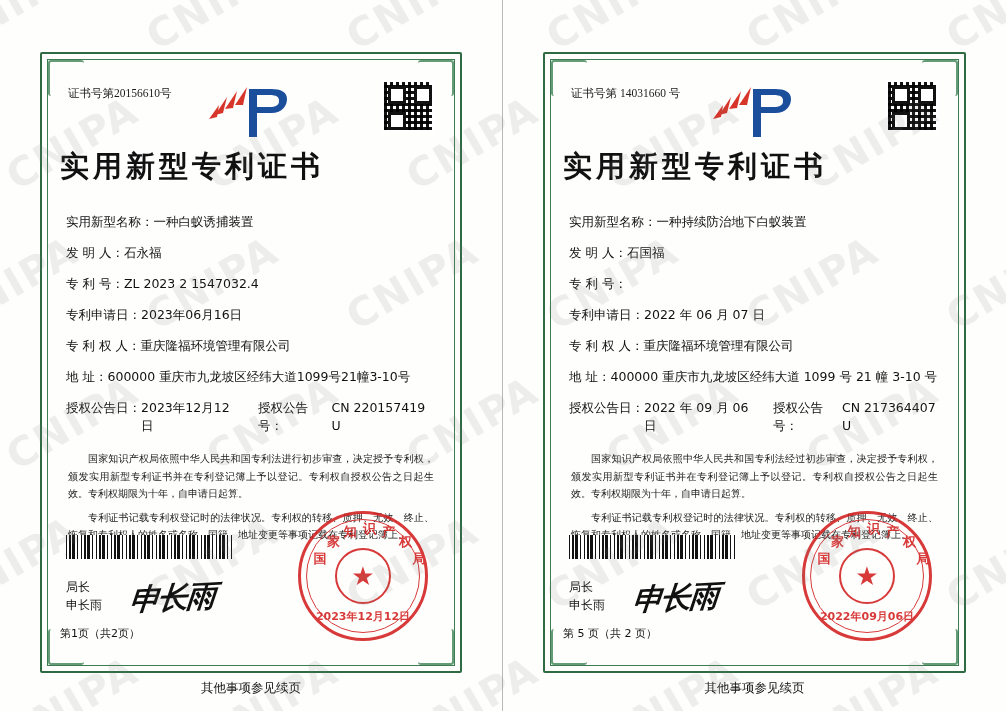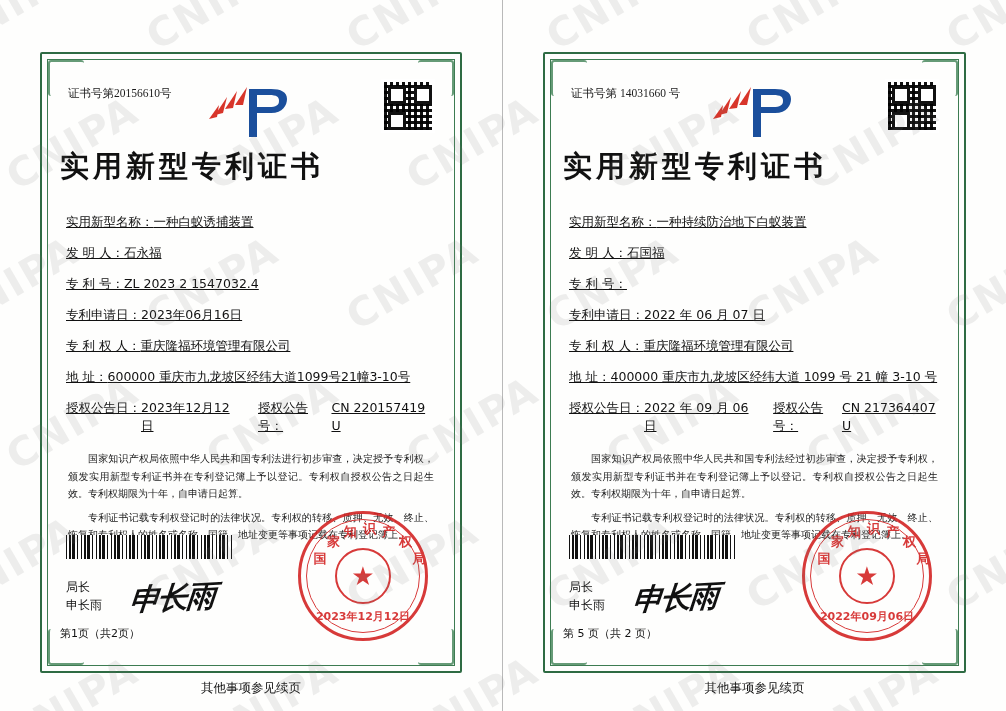--- a/index.html
+++ b/index.html
@@ -122,21 +122,20 @@
   .fields{
     margin-top:26px;
     padding:0 6px;
   }
   .fld{
     display:flex;
     font-size:12.5px;
     color:#111;
     margin-bottom:13.5px;
     line-height:1.4;
-    text-decoration:underline;
   }
   .fld .k{
     flex:0 0 auto;
     white-space:pre;
   }
   .fld .v{
     flex:1 1 auto;
   }
   .fld.two .k2{
     margin-left:18px;

